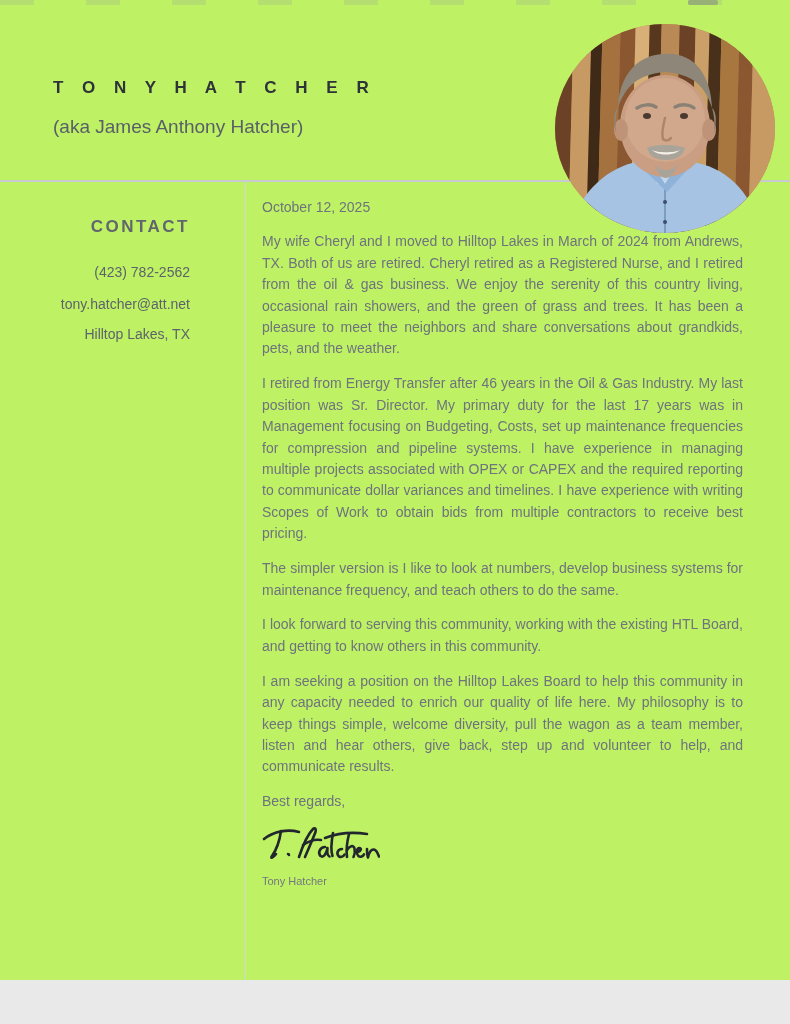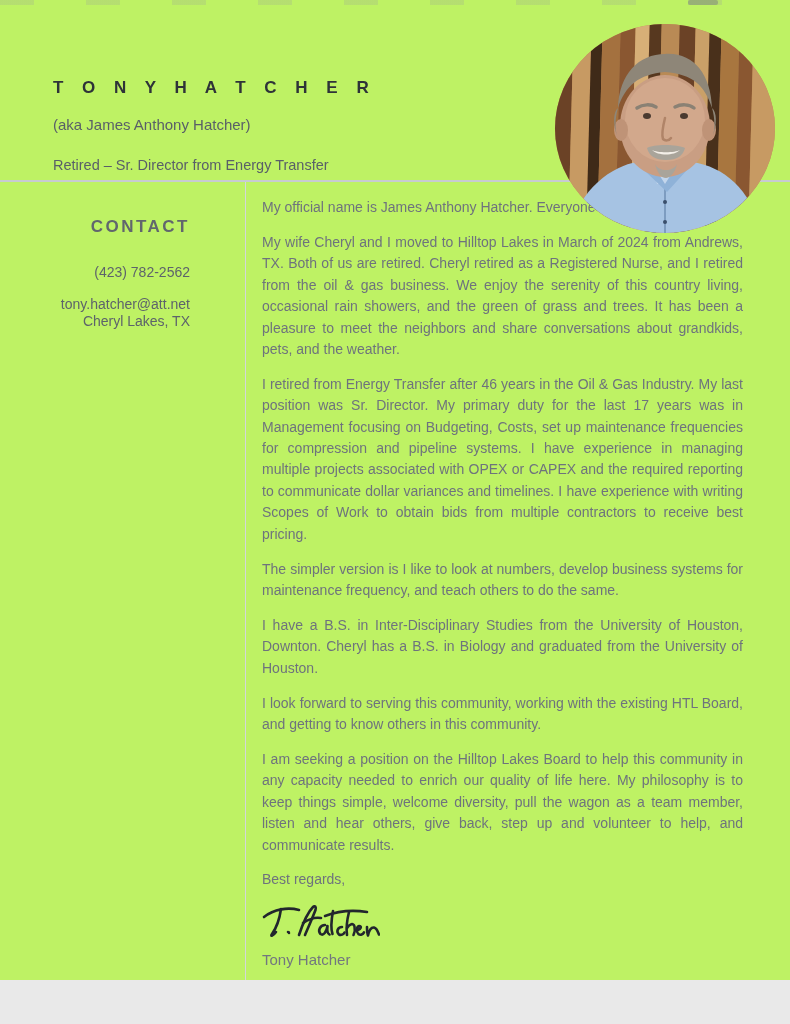--- a/index.html
+++ b/index.html
@@ -18,21 +18,21 @@
   
   .header { position: absolute; left: 53px; top: 78px; }
   .header .name {
     font-size: 17px;
     font-weight: 700;
     letter-spacing: 7px;
     color: #2e3338;
   }
   .header .aka {
     margin-top: 18px;
-    font-size: 15px;
+    font-size: 19px;
     color: #595f68;
   }
   .header .subtitle {
     margin-top: 24px;
     font-size: 14.5px;
     color: #595f68;
   }
 
   
   .hrule {
@@ -74,21 +74,21 @@
     letter-spacing: 2.5px;
     color: #61666d;
     margin-bottom: 27px;
   }
   .sidebar .contact-item {
     font-size: 14px;
     color: #5d636b;
     margin-bottom: 15px;
     line-height: 17px;
   }
-  .sidebar .contact-item.email { margin-bottom: 0; text-align: right; }
+  .sidebar .contact-item.email { margin-bottom: 13px; text-align: right; }
 
   
   .letter {
     position: absolute;
     left: 262px; top: 197px;
     width: 481px;
     font-size: 14px;
     line-height: 21.4px;
     color: #6e737d;
   }
@@ -98,21 +98,21 @@
     text-align: justify;
   }
   .letter .closing { margin-top: 10px; }
   .signature {
     margin-top: 9px;
     width: 118px; height: 46px;
   }
   .signature svg { display: block; width: 118px; height: 46px; }
   .signer {
     margin-top: 3px;
-    font-size: 15px;
+    font-size: 11px;
     color: #72777f;
   }
 
   
   .artifact { position: absolute; pointer-events: none; }
   .artifact.top-streak {
     left: 0; top: 0; width: 745px; height: 5px;
     background: repeating-linear-gradient(90deg,
       rgba(150,152,158,0.22) 0 34px, rgba(255,255,255,0) 34px 86px);
   }
@@ -137,21 +137,20 @@
 <body>
 
 <div class="page">
 
   <div class="artifact top-streak"></div>
   <div class="artifact top-mark"></div>
 
   <div class="header">
     <div class="name">T O N Y   H A T C H E R</div>
     <div class="aka">(aka James Anthony Hatcher)</div>
-    <div class="subtitle">Retired – Sr. Director from Energy Transfer</div>
   </div>
 
   <div class="hrule"></div>
   <div class="vrule"></div>
 
   <div class="photo">
     <svg viewBox="0 0 220 209" preserveAspectRatio="xMidYMid slice">
 
       <g transform="rotate(1.5 110 104)">
         <rect x="-10" y="-10" width="26" height="240" fill="#6b4226"></rect>
@@ -201,30 +200,29 @@
 
       <path d="M97,126 C103,132 119,132 125,126 C120,129 102,129 97,126 Z" fill="#f4efe8"></path>
       <path d="M100,140 C104,148 118,148 122,140 C120,150 114,154 111,154 C106,154 102,148 100,140 Z" fill="#a9a49a"></path>
     </svg>
   </div>
 
   <aside class="sidebar">
     <div class="contact-heading">CONTACT</div>
     <div class="contact-item phone">(423) 782-2562</div>
     <div class="contact-item email">tony.hatcher@att.net</div>
-    <div class="contact-item location">Cheryl Lakes, TX</div>
+    <div class="contact-item location">Hilltop Lakes, TX</div>
   </aside>
 
   <main class="letter">
+    <p class="date">October 12, 2025</p>
     <div class="paragraphs">
-        <p>My official name is James Anthony Hatcher. Everyone calls me Tony.</p>
         <p>My wife Cheryl and I moved to Hilltop Lakes in March of 2024 from Andrews, TX. Both of us are retired. Cheryl retired as a Registered Nurse, and I retired from the oil &amp; gas business. We enjoy the serenity of this country living, occasional rain showers, and the green of grass and trees. It has been a pleasure to meet the neighbors and share conversations about grandkids, pets, and the weather.</p>
         <p>I retired from Energy Transfer after 46 years in the Oil &amp; Gas Industry. My last position was Sr. Director. My primary duty for the last 17 years was in Management focusing on Budgeting, Costs, set up maintenance frequencies for compression and pipeline systems. I have experience in managing multiple projects associated with OPEX or CAPEX and the required reporting to communicate dollar variances and timelines. I have experience with writing Scopes of Work to obtain bids from multiple contractors to receive best pricing.</p>
         <p>The simpler version is I like to look at numbers, develop business systems for maintenance frequency, and teach others to do the same.</p>
-        <p>I have a B.S. in Inter-Disciplinary Studies from the University of Houston, Downton. Cheryl has a B.S. in Biology and graduated from the University of Houston.</p>
         <p>I look forward to serving this community, working with the existing HTL Board, and getting to know others in this community.</p>
         <p>I am seeking a position on the Hilltop Lakes Board to help this community in any capacity needed to enrich our quality of life here. My philosophy is to keep things simple, welcome diversity, pull the wagon as a team member, listen and hear others, give back, step up and volunteer to help, and communicate results.</p>
       </div>
     <p class="closing">Best regards,</p>
 
     <div class="signature">
       <svg viewBox="0 0 118 46">
         <g fill="none" stroke="#22262d" stroke-width="2.6" stroke-linecap="round" stroke-linejoin="round">
 
           <path d="M2,17 C12,9 26,7 37,10"></path>

